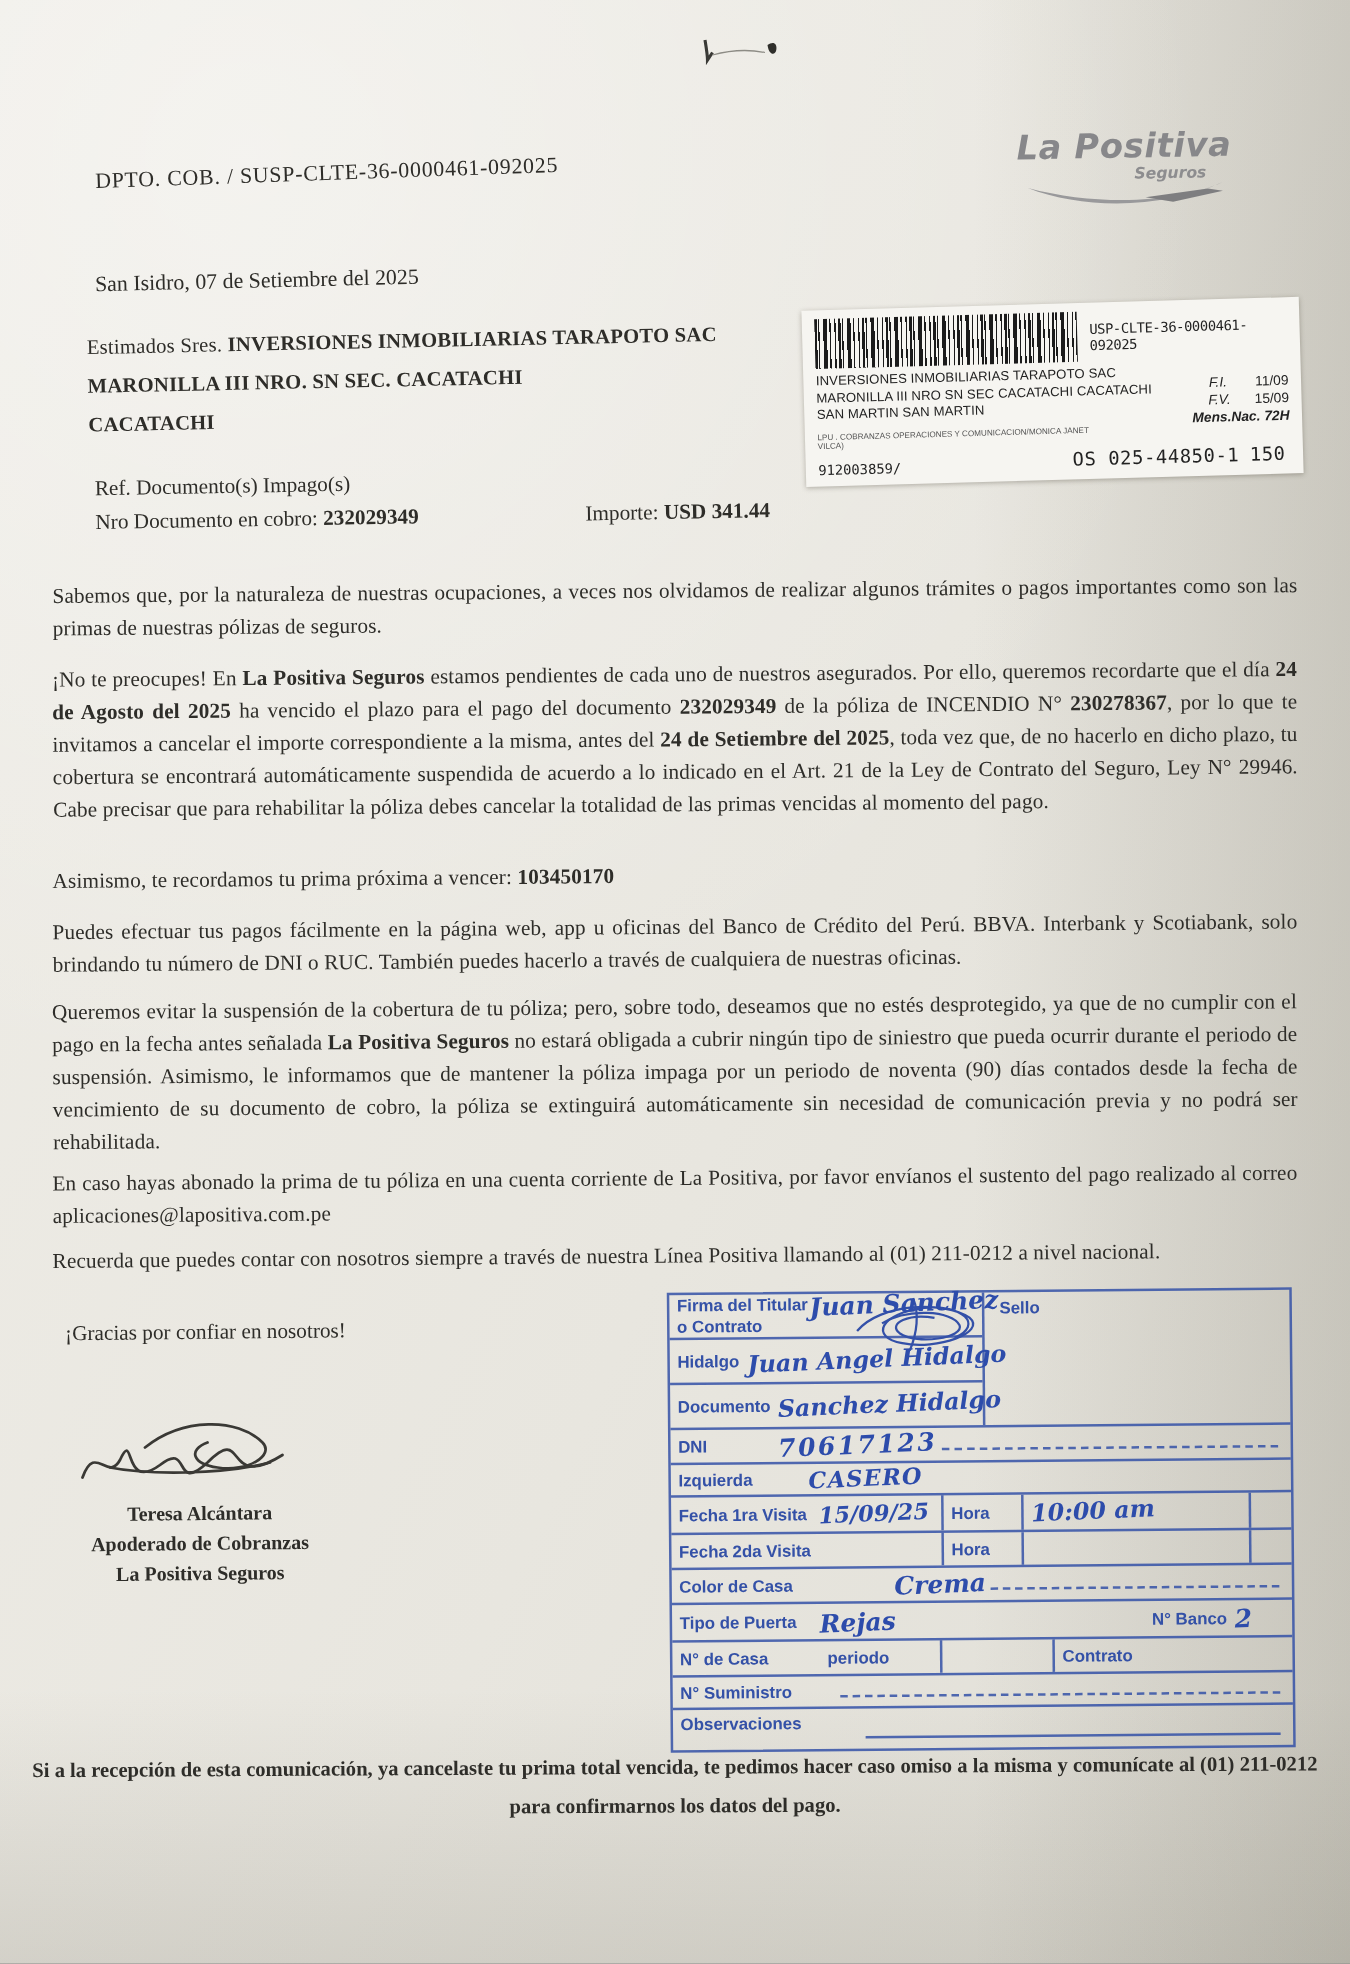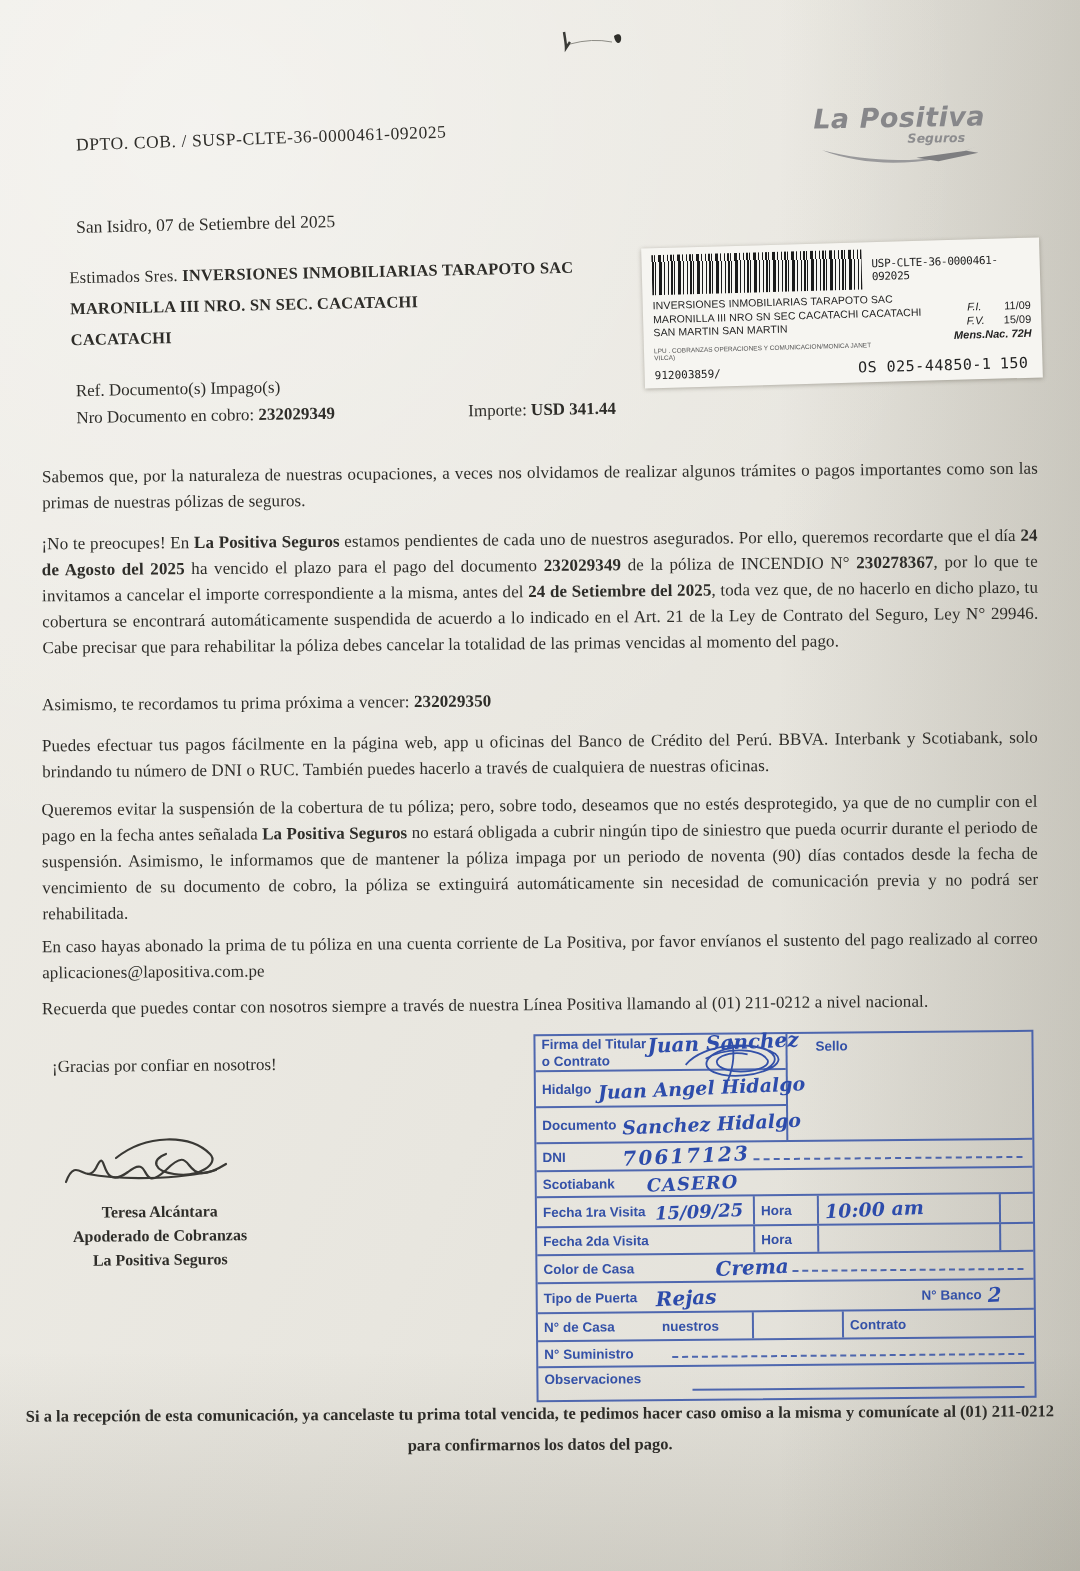--- a/index.html
+++ b/index.html
@@ -140,21 +140,21 @@
   </div>
 
   <div class="abs refblk">
     <div>Ref. Documento(s) Impago(s)</div>
     <div><span>Nro Documento en cobro: </span><span class="b">232029349</span></div>
     <div class="importe"><span>Importe: </span><span class="b">USD 341.44</span></div>
   </div>
 
   <div class="abs para" style="top:460px"><span>Sabemos que, por la naturaleza de nuestras ocupaciones, a veces nos olvidamos de realizar algunos trámites o pagos importantes como son las primas de nuestras pólizas de seguros.</span></div>
   <div class="abs para" style="top:527px"><span>¡No te preocupes! En </span><span class="b">La Positiva Seguros</span><span> estamos pendientes de cada uno de nuestros asegurados. Por ello, queremos recordarte que el día </span><span class="b">24 de Agosto del 2025</span><span> ha vencido el plazo para el pago del documento </span><span class="b">232029349</span><span> de la póliza de INCENDIO N° </span><span class="b">230278367</span><span>, por lo que te invitamos a cancelar el importe correspondiente a la misma, antes del </span><span class="b">24 de Setiembre del 2025</span><span>, toda vez que, de no hacerlo en dicho plazo, tu cobertura se encontrará automáticamente suspendida de acuerdo a lo indicado en el Art. 21 de la Ley de Contrato del Seguro, Ley N° 29946. Cabe precisar que para rehabilitar la póliza debes cancelar la totalidad de las primas vencidas al momento del pago.</span></div>
-  <div class="abs para" style="top:688px"><span>Asimismo, te recordamos tu prima próxima a vencer: </span><span class="b">232029350</span></div>
+  <div class="abs para" style="top:688px"><span>Asimismo, te recordamos tu prima próxima a vencer: </span><span class="b">103450170</span></div>
   <div class="abs para" style="top:729px"><span>Puedes efectuar tus pagos fácilmente en la página web, app u oficinas del Banco de Crédito del Perú. BBVA. Interbank y Scotiabank, solo brindando tu número de DNI o RUC. También puedes hacerlo a través de cualquiera de nuestras oficinas.</span></div>
   <div class="abs para" style="top:793px"><span>Queremos evitar la suspensión de la cobertura de tu póliza; pero, sobre todo, deseamos que no estés desprotegido, ya que de no cumplir con el  pago en la fecha antes señalada </span><span class="b">La Positiva Seguros</span><span> no estará obligada a cubrir ningún tipo de siniestro que pueda ocurrir durante el periodo de suspensión. Asimismo, le informamos que de mantener la póliza impaga por un periodo de noventa (90) días contados desde la fecha de vencimiento de su documento de cobro, la póliza se extinguirá automáticamente sin necesidad de comunicación previa y no podrá ser rehabilitada.</span></div>
   <div class="abs para" style="top:930px"><span>En caso hayas abonado la prima de tu póliza en una cuenta corriente de La Positiva, por favor envíanos el sustento del pago realizado al correo aplicaciones@lapositiva.com.pe</span></div>
   <div class="abs para" style="top:992px"><span>Recuerda que puedes contar con nosotros siempre a través de nuestra Línea Positiva llamando al (01) 211-0212 a nivel nacional.</span></div>
 
   <div class="abs closing">¡Gracias por confiar en nosotros!</div>
 
   <svg class="abs signature" width="200" height="82" viewBox="0 0 200 82">
     <g stroke="#3a3935" stroke-width="2.2" fill="none" stroke-linecap="round">
       <path d="M8 60 C 18 32, 28 64, 38 46 C 50 20, 40 72, 70 50 C 95 30, 80 74, 108 48 C 140 16, 120 72, 168 42"></path>
@@ -187,32 +187,32 @@
         <div class="trow">
           <span class="flabel">Hidalgo</span>
           <span class="hand" style="font-size:19px">Juan Angel Hidalgo</span>
         </div>
         <div class="trow">
           <span class="flabel">Documento</span>
           <span class="hand" style="font-size:19px">Sanchez Hidalgo</span>
         </div>
       </div>
       <div class="sello-cell">
-        <span class="flabel" style="position:absolute;left:22px;top:4px;text-align:center;">Sello</span>
+        <span class="flabel" style="position:absolute;left:6px;top:4px;text-align:center;">Sello</span>
       </div>
     </div>
 
     <div class="frow" style="height:28px">
       <span class="flabel" style="width:86px">DNI</span>
       <span class="hand" style="font-size:20px;letter-spacing:2px">70617123</span>
       <span class="dashline"></span>
     </div>
 
     <div class="frow" style="height:26px">
-      <span class="flabel" style="width:110px">Scotiabank</span>
+      <span class="flabel" style="width:110px">Izquierda</span>
       <span class="hand" style="letter-spacing:1px">CASERO</span>
     </div>
 
     <div class="frow" style="height:30px">
       <span class="flabel" style="width:118px">Fecha 1ra Visita</span>
       <span class="hand" style="width:98px">15/09/25</span>
       <span class="vcell" style="width:64px">
           <span class="flabel">Hora</span>
         </span>
       <span class="vcell" style="flex:1">
@@ -243,21 +243,21 @@
       <span class="flabel" style="width:118px">Tipo de Puerta</span>
       <span class="hand" style="width:120px;font-size:20px">Rejas</span>
       <span style="flex:1"></span>
       <span class="flabel">N° Banco</span>
       <span class="hand" style="width:46px;font-size:20px">2</span>
     </div>
 
     <div class="frow" style="height:28px">
       <span class="flabel" style="width:118px">N° de Casa</span>
       <span class="vcell" style="width:96px;border-left:none">
-          <span class="flabel">nuestros</span>
+          <span class="flabel">periodo</span>
         </span>
       <span class="vcell" style="width:90px"></span>
       <span class="vcell" style="flex:1">
           <span class="flabel">Contrato</span>
         </span>
     </div>
 
     <div class="frow" style="height:26px">
       <span class="flabel" style="width:130px">N° Suministro</span>
       <span class="dashline"></span>

